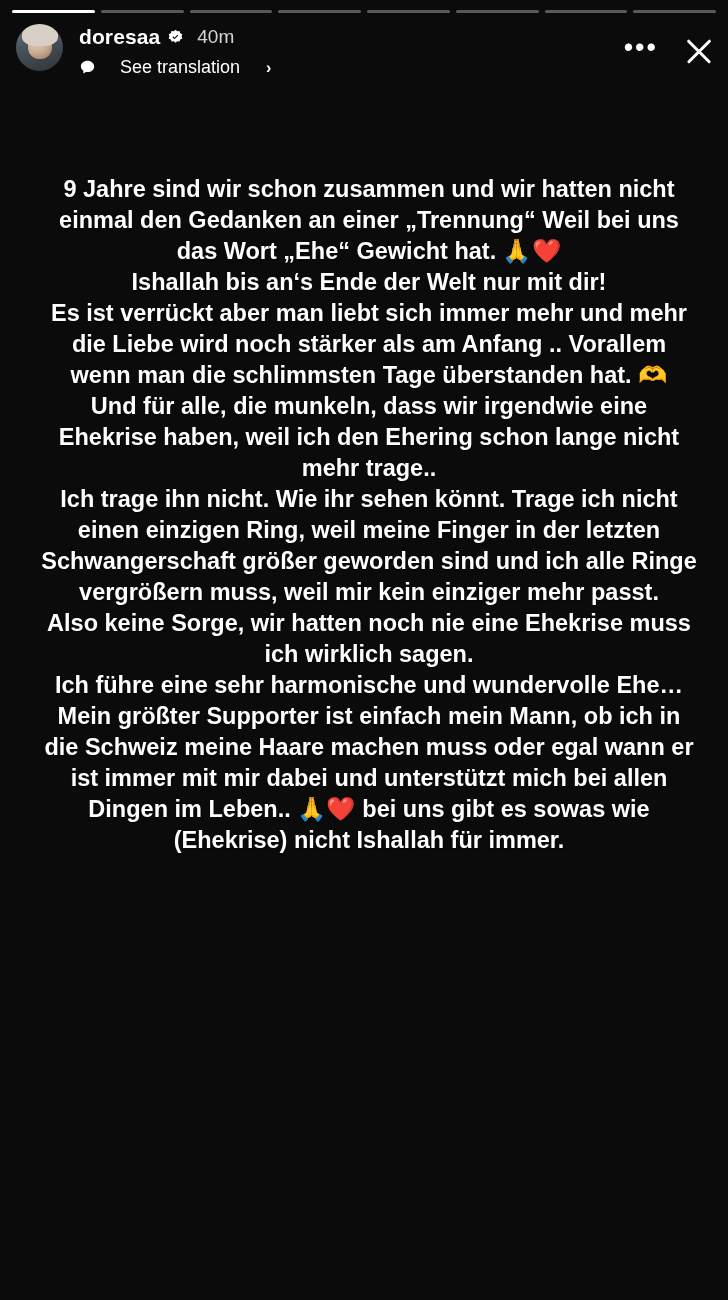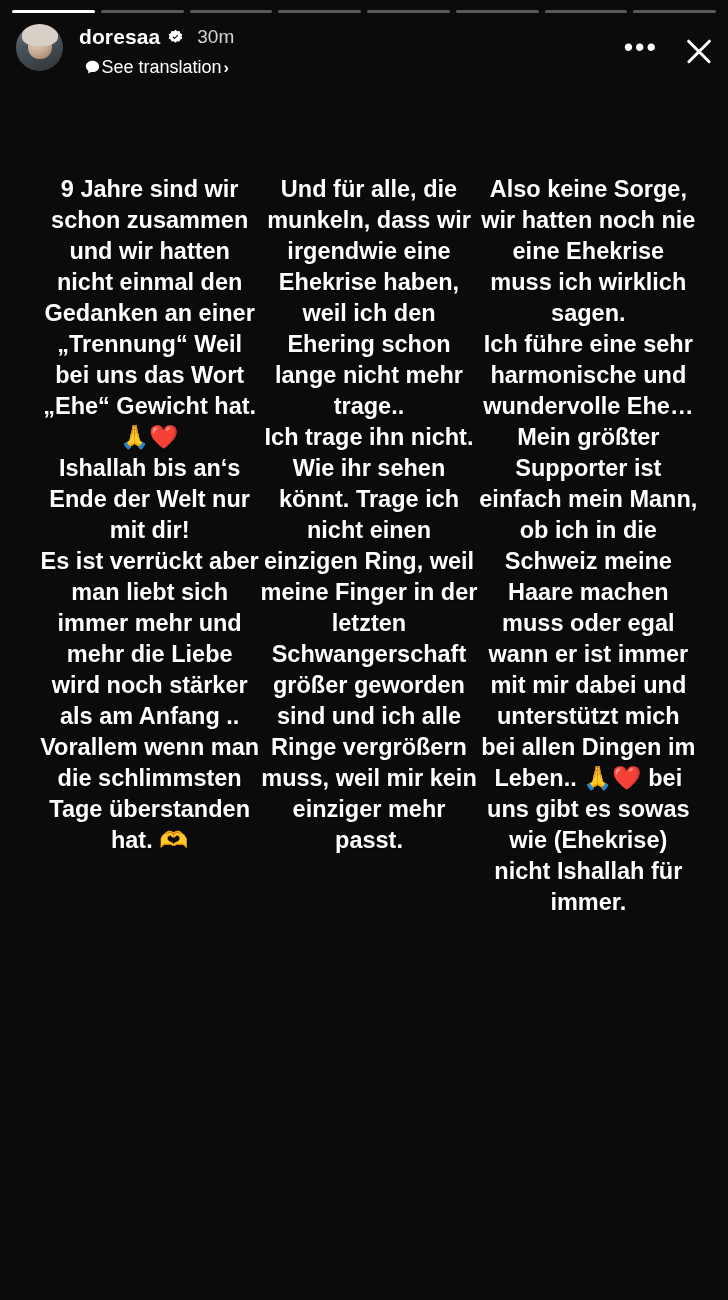--- a/index.html
+++ b/index.html
@@ -68,21 +68,20 @@
     width: 36px; height: 22px;
     border-radius: 50% 50% 40% 40%;
     background: #d8cfc6;
     z-index: 2;
   }
   .head-text {
     margin-left: 16px;
     display: flex;
     flex-direction: column;
     padding-top: 4px;
-    align-items: center;
   }
   .name-row {
     display: flex;
     align-items: center;
     gap: 7px;
     height: 26px;
   }
   .username {
     color: #fff;
     font-size: 21px;
@@ -97,21 +96,21 @@
   }
   .verified svg { display: block; }
   .timestamp {
     color: rgba(255,255,255,0.82);
     font-size: 19px;
     margin-left: 6px;
   }
   .translate-row {
     display: flex;
     align-items: center;
-    gap: 0;
+    gap: 24px;
     margin-top: 7px;
   }
   .bubble-icon { width: 17px; height: 17px; display: inline-block; }
   .translate-label {
     color: #ffffff;
     font-size: 18px;
     font-weight: 500;
   }
   .chevron {
     color: #ffffff;
@@ -149,20 +148,21 @@
     border-radius: 2px;
   }
   .close-btn span:first-child { transform: rotate(45deg); }
   .close-btn span:last-child  { transform: rotate(-45deg); }
 
   
   .body {
     flex: 1 1 auto;
     padding: 78px 30px 0 40px;
     display: flex;
+    flex-direction: column;
     align-items: flex-start;
   }
   .para {
     color: #ffffff;
     font-size: 23.5px;
     line-height: 31px;
     font-weight: bold;
     text-align: center;
     width: 100%;
     text-shadow: 0 1px 2px rgba(0,0,0,0.6);
@@ -191,21 +191,21 @@
 
     <div class="head-text">
       <div class="name-row">
         <span class="username">doresaa</span>
         <span class="verified">
           <svg width="17" height="17" viewBox="0 0 24 24" aria-hidden="true">
             <path fill="#ffffff" d="M12 1.2l2.45 2.06 3.18-.33 1.07 3.02 2.9 1.36-1.05 3.03 1.05 3.03-2.9 1.36-1.07 3.02-3.18-.33L12 19.5l-2.45-2.08-3.18.33-1.07-3.02-2.9-1.36L3.45 10.3 2.4 7.27l2.9-1.36 1.07-3.02 3.18.33z"></path>
             <path fill="#0b0b0b" d="M10.6 14.6l-3-3 1.2-1.2 1.8 1.8 4.1-4.1 1.2 1.2z"></path>
           </svg>
         </span>
-        <span class="timestamp">30m</span>
+        <span class="timestamp">40m</span>
       </div>
 
       <div class="translate-row">
         <span class="bubble-icon">
           <svg width="17" height="17" viewBox="0 0 24 24" aria-hidden="true">
             <path fill="#ffffff" d="M12 2.5c-5.2 0-9.4 3.5-9.4 7.9 0 2.5 1.4 4.7 3.5 6.2v4l3.8-2.3c.7.1 1.4.2 2.1.2 5.2 0 9.4-3.5 9.4-7.9S17.2 2.5 12 2.5z"></path>
           </svg>
         </span>
         <span class="translate-label">See translation</span>
         <span class="chevron">›</span>

